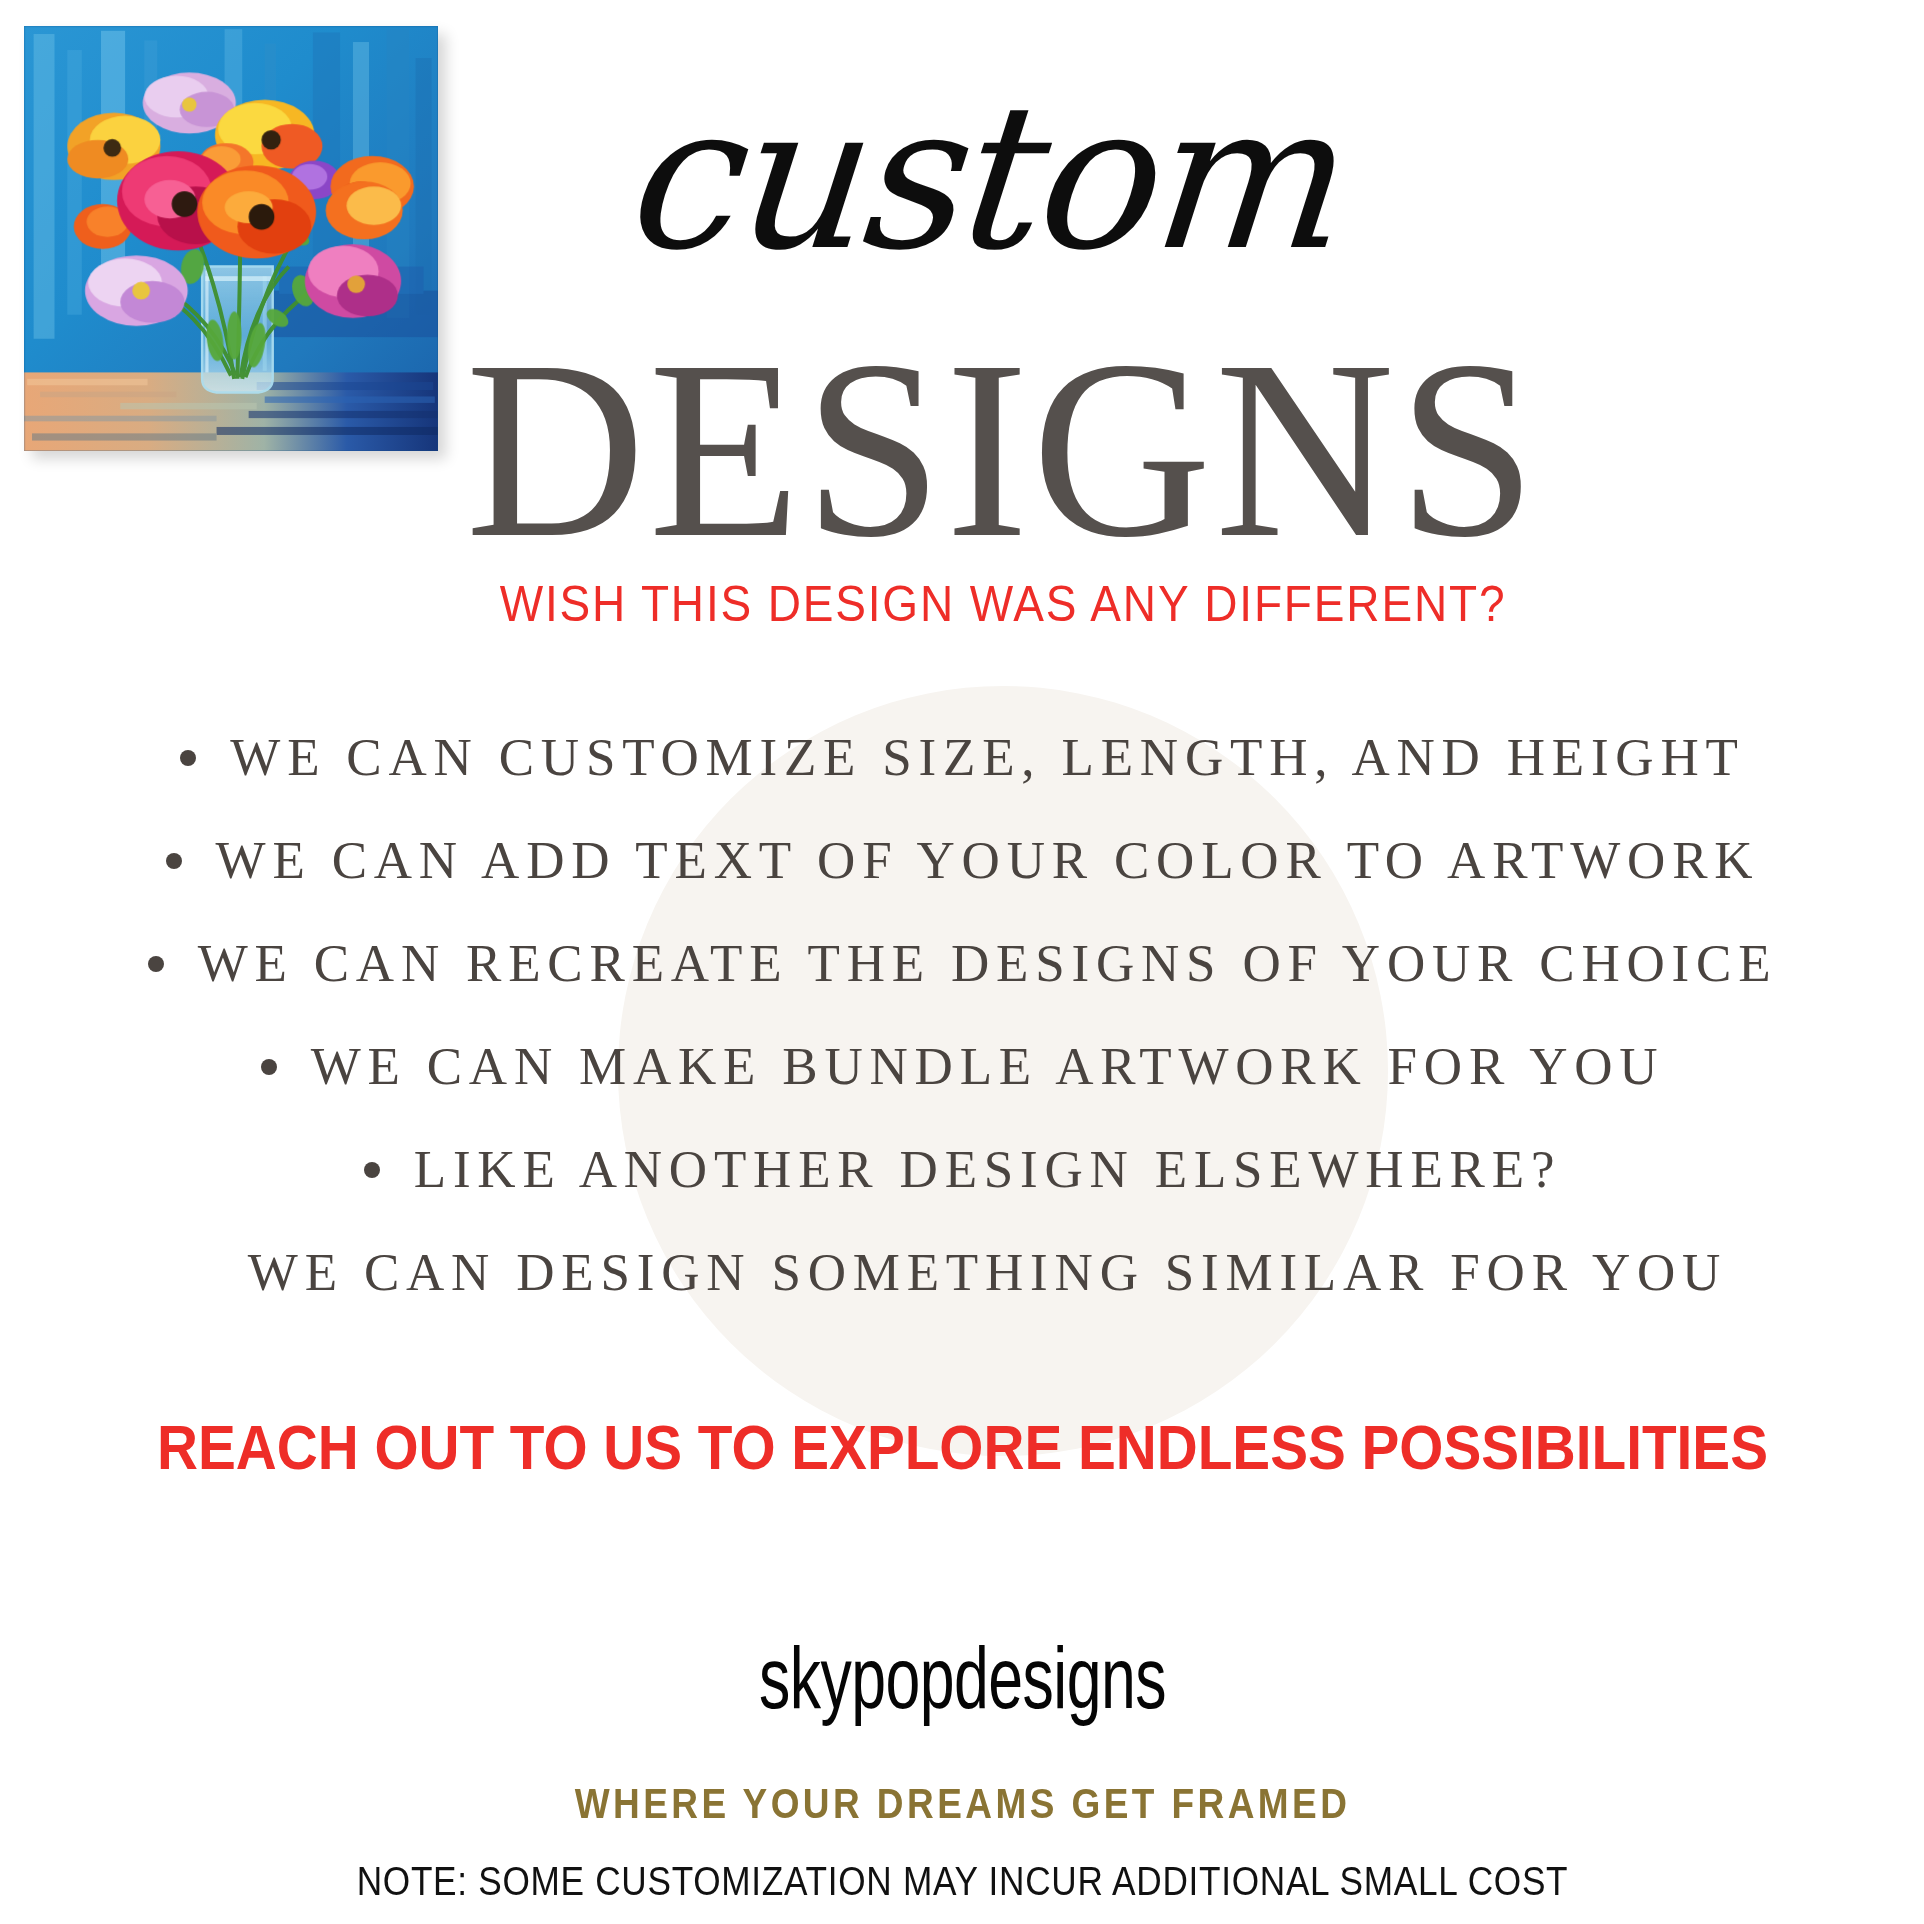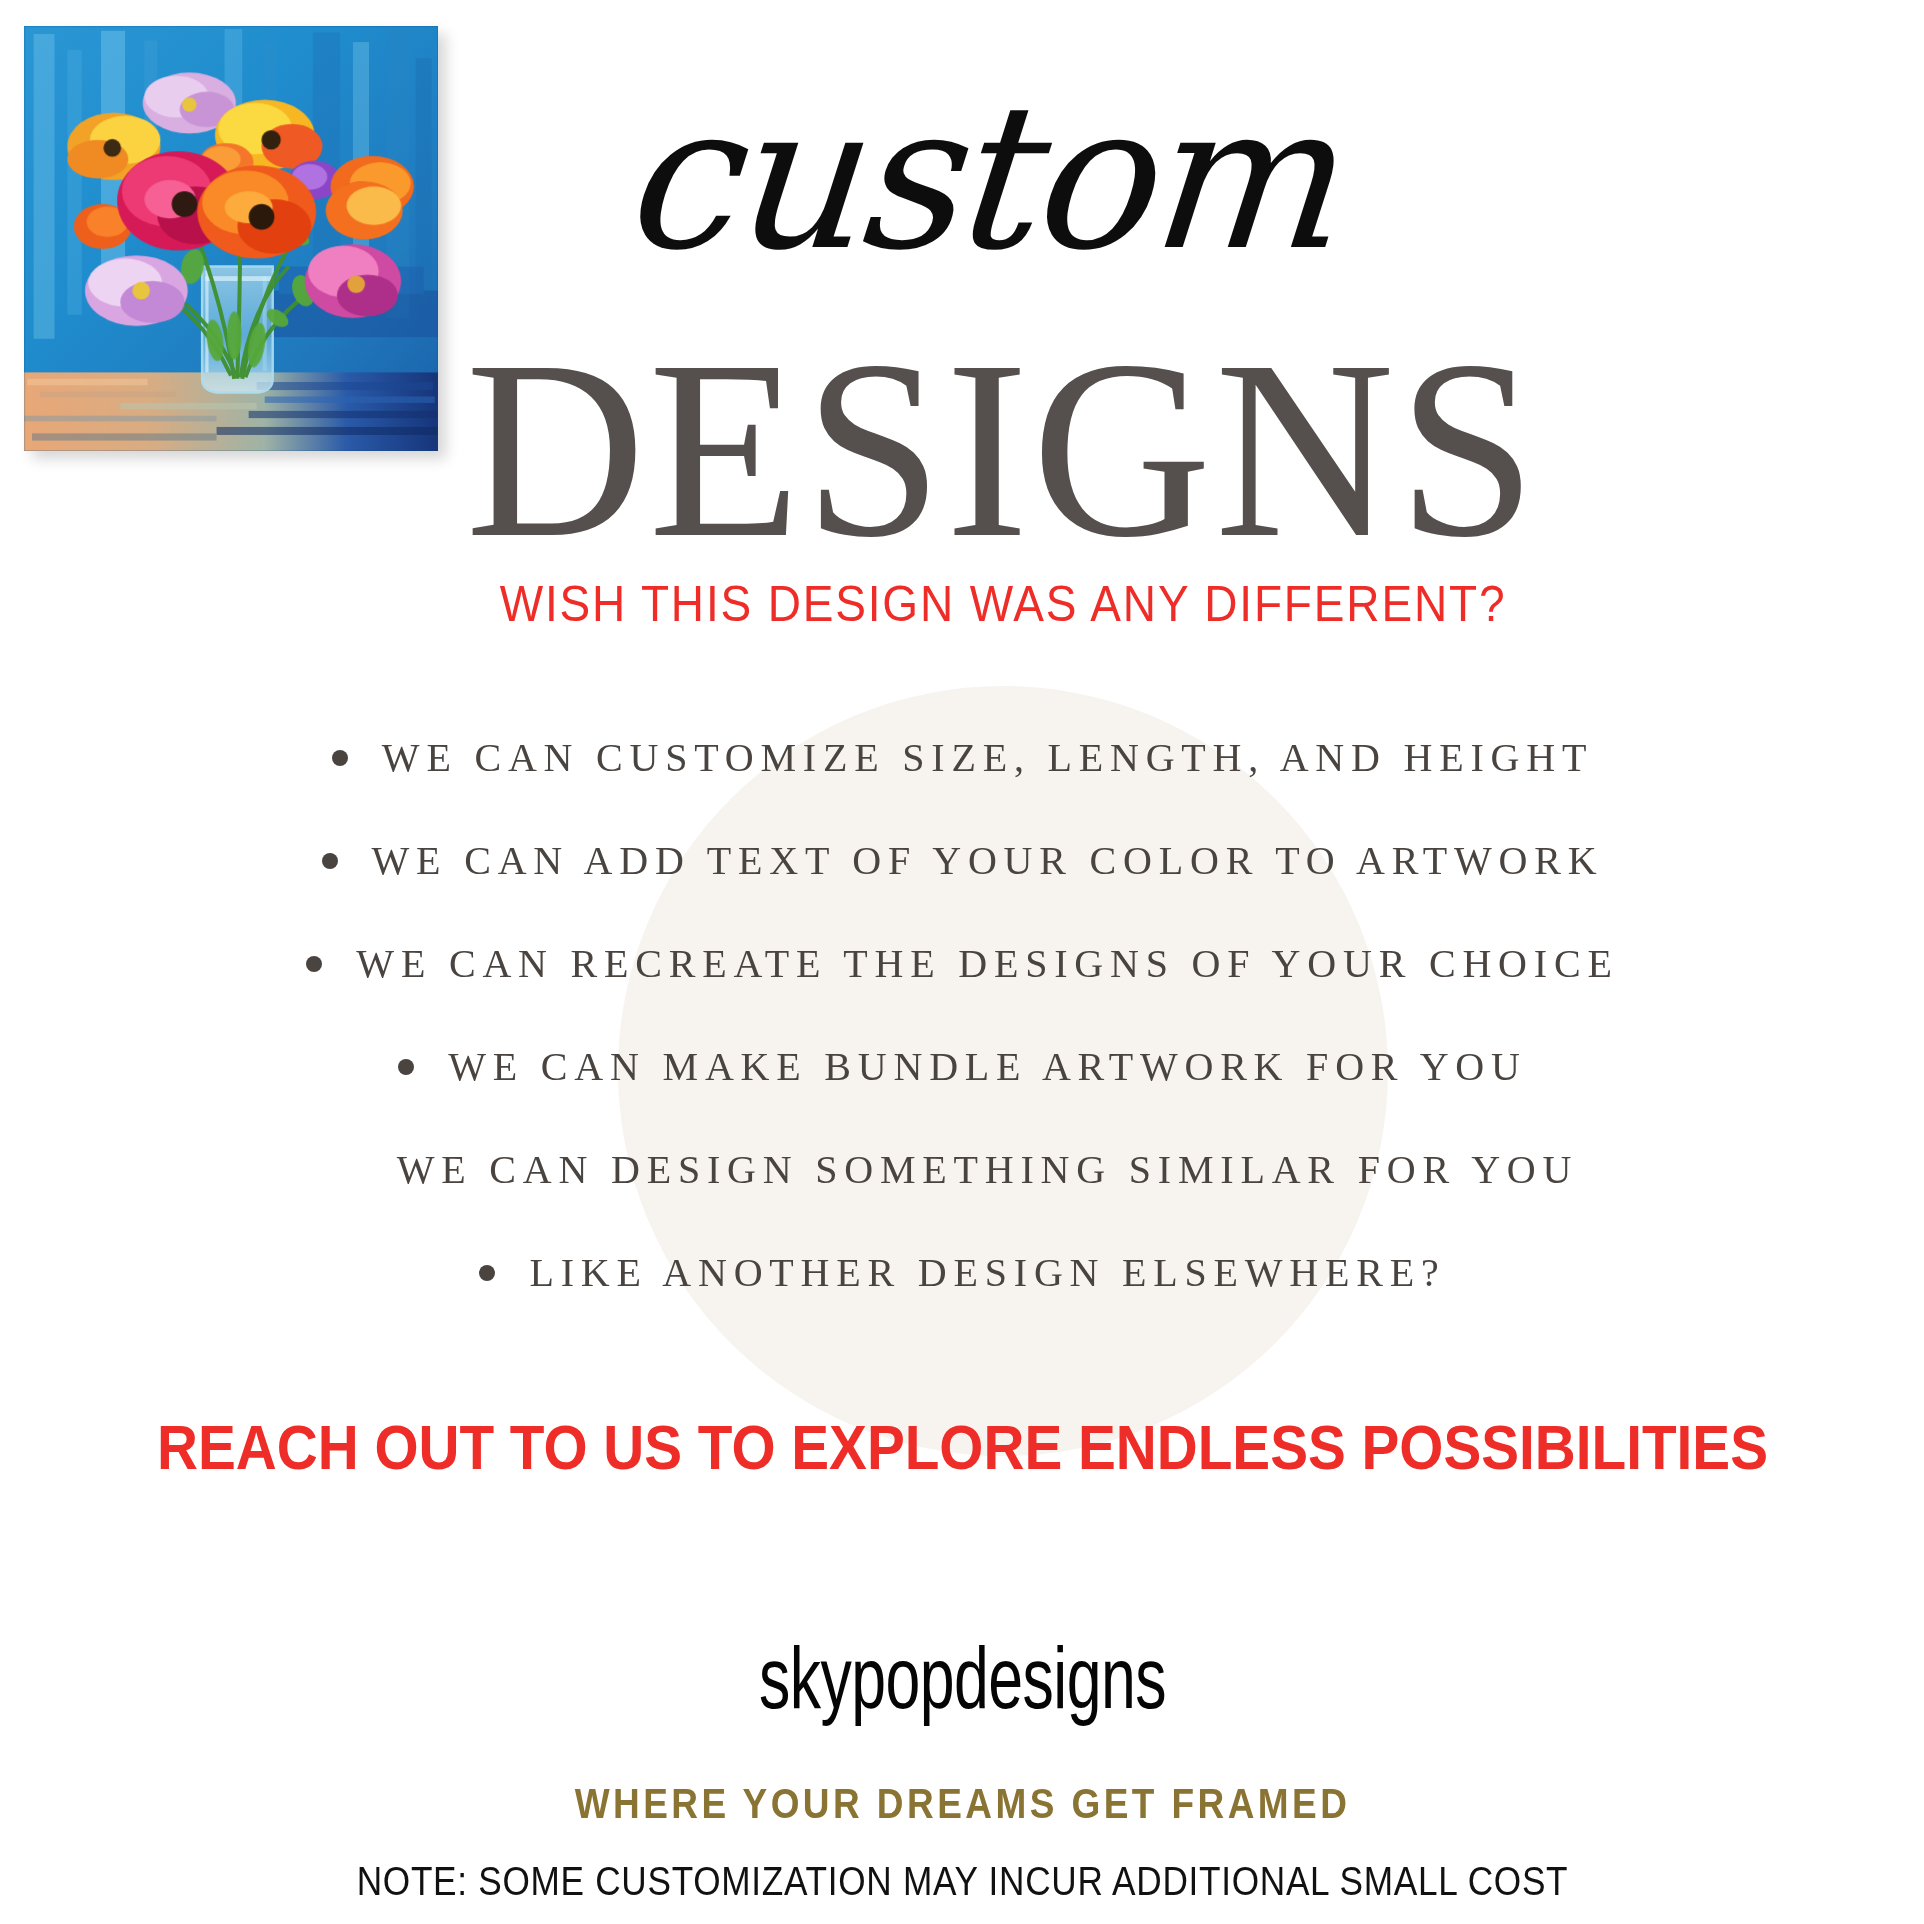--- a/index.html
+++ b/index.html
@@ -121,21 +121,21 @@
     height: 16px;
     border-radius: 50%;
     background: #4a4440;
     flex: 0 0 auto;
     margin-right: 34px;
   }
   .bullet-dot.hidden { visibility: hidden; }
   .benefit-text {
     font-family: "Liberation Serif", "DejaVu Serif", serif;
     font-weight: 400;
-    font-size: 40px;
+    font-size: 53px;
     line-height: 1;
     letter-spacing: 6.8px;
     color: #4a4440;
     white-space: nowrap;
   }
 
   
   #cta-line {
     position: absolute;
     left: 0; top: 1416px;
@@ -369,28 +369,28 @@
     </span>
   </li>
   <li class="benefit-row">
     <span class="benefit-inner">
       <span class="bullet-dot"></span>
       <span class="benefit-text">WE CAN MAKE BUNDLE ARTWORK FOR YOU</span>
     </span>
   </li>
   <li class="benefit-row">
     <span class="benefit-inner">
+      <span class="bullet-dot"></span>
+      <span class="benefit-text">LIKE ANOTHER DESIGN ELSEWHERE?</span>
+    </span>
+  </li>
+  <li class="benefit-row">
+    <span class="benefit-inner">
       <span class="bullet-dot hidden"></span>
       <span class="benefit-text">WE CAN DESIGN SOMETHING SIMILAR FOR YOU</span>
-    </span>
-  </li>
-  <li class="benefit-row">
-    <span class="benefit-inner">
-      <span class="bullet-dot"></span>
-      <span class="benefit-text">LIKE ANOTHER DESIGN ELSEWHERE?</span>
     </span>
   </li>
 </ul>
 
 <div id="cta-line">REACH OUT TO US TO EXPLORE ENDLESS POSSIBILITIES</div>
 
 <div id="brand-name">skypopdesigns</div>
 <div id="brand-tagline">WHERE YOUR DREAMS GET FRAMED</div>
 <div id="footer-note">NOTE: SOME CUSTOMIZATION MAY INCUR ADDITIONAL SMALL COST</div>
 

